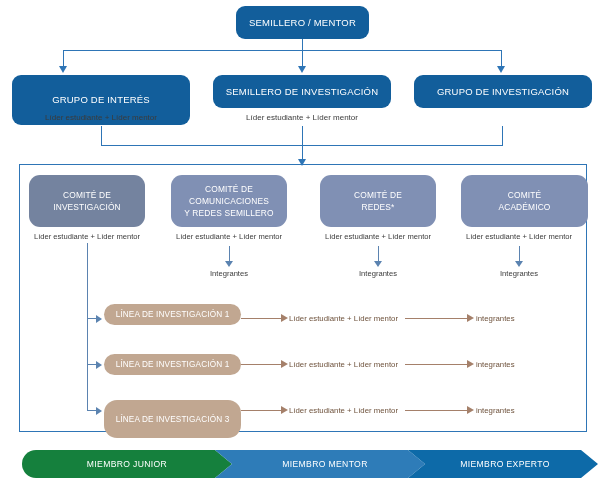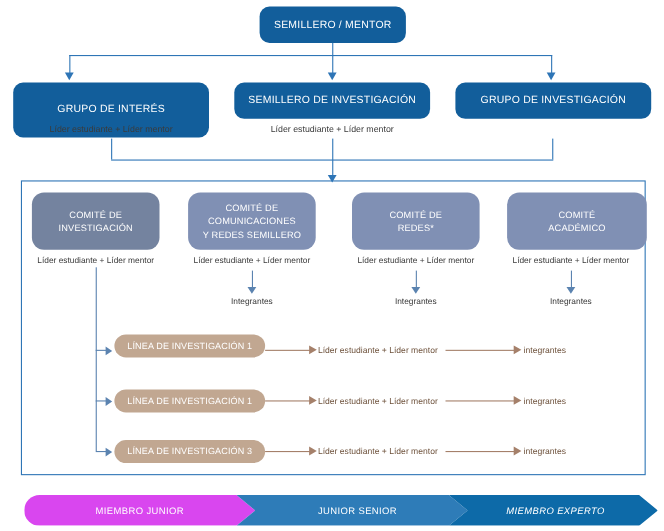--- a/index.html
+++ b/index.html
@@ -128,21 +128,21 @@
   
   .chev {
     display: flex;
     align-items: center;
     justify-content: center;
     color: #ffffff;
     font-size: 8.6px;
     letter-spacing: .35px;
   }
   .chev-junior {
-    background: #d946ef;
+    background: #15803d;
     border-top-left-radius: 14px;
     border-bottom-left-radius: 14px;
     clip-path: polygon(0 0, calc(100% - 17px) 0, 100% 50%, calc(100% - 17px) 100%, 0 100%);
   }
   .chev-senior {
     background: #2E7CB8;
     clip-path: polygon(0 0, calc(100% - 17px) 0, 100% 50%, calc(100% - 17px) 100%, 0 100%, 17px 50%);
   }
   .chev-expert {
     background: #0D6AA8;
@@ -250,33 +250,33 @@
   </div>
   <div class="abs ln-brown" style="left:241px; top:364px; width:42px; height:1.3px;"></div>
   <div class="abs arrow-right-brown" style="left:281px; top:360px;"></div>
   <div class="abs cap-brown" style="left:289px; top:360px; width:120px; text-align:left;">Líder estudiante + Líder mentor</div>
   <div class="abs ln-brown" style="left:405px; top:364px; width:64px; height:1.3px;"></div>
   <div class="abs arrow-right-brown" style="left:467px; top:360px;"></div>
   <div class="abs cap-brown" style="left:476px; top:360px; width:80px; text-align:left;">integrantes</div>
 
   <div class="abs ln-h-soft" style="left:87px; top:410px; width:11px; height:1.3px;"></div>
   <div class="abs arrow-right-soft" style="left:96px; top:407px;"></div>
-  <div class="abs node-line" style="left:104px; top:400px; width:137px; height:21px;">
+  <div class="abs node-line" style="left:104px; top:400px; width:137px; height:38px;">
     <span>LÍNEA DE INVESTIGACIÓN 3</span>
   </div>
   <div class="abs ln-brown" style="left:241px; top:410px; width:42px; height:1.3px;"></div>
   <div class="abs arrow-right-brown" style="left:281px; top:406px;"></div>
   <div class="abs cap-brown" style="left:289px; top:406px; width:120px; text-align:left;">Líder estudiante + Líder mentor</div>
   <div class="abs ln-brown" style="left:405px; top:410px; width:64px; height:1.3px;"></div>
   <div class="abs arrow-right-brown" style="left:467px; top:406px;"></div>
   <div class="abs cap-brown" style="left:476px; top:406px; width:80px; text-align:left;">integrantes</div>
 
   <div class="abs chev chev-junior" style="left:22px; top:450px; width:210px; height:28px;">
     <span>MIEMBRO JUNIOR</span>
   </div>
   <div class="abs chev chev-senior" style="left:215px; top:450px; width:210px; height:28px;">
-    <span style="margin-left:10px;">JUNIOR SENIOR</span>
+    <span style="margin-left:10px;">MIEMBRO MENTOR</span>
   </div>
   <div class="abs chev chev-expert" style="left:408px; top:450px; width:190px; height:28px;">
-    <span style="margin-left:4px;font-style:italic;">MIEMBRO EXPERTO</span>
+    <span style="margin-left:4px;">MIEMBRO EXPERTO</span>
   </div>
 
 </div>
 
 </body></html>

